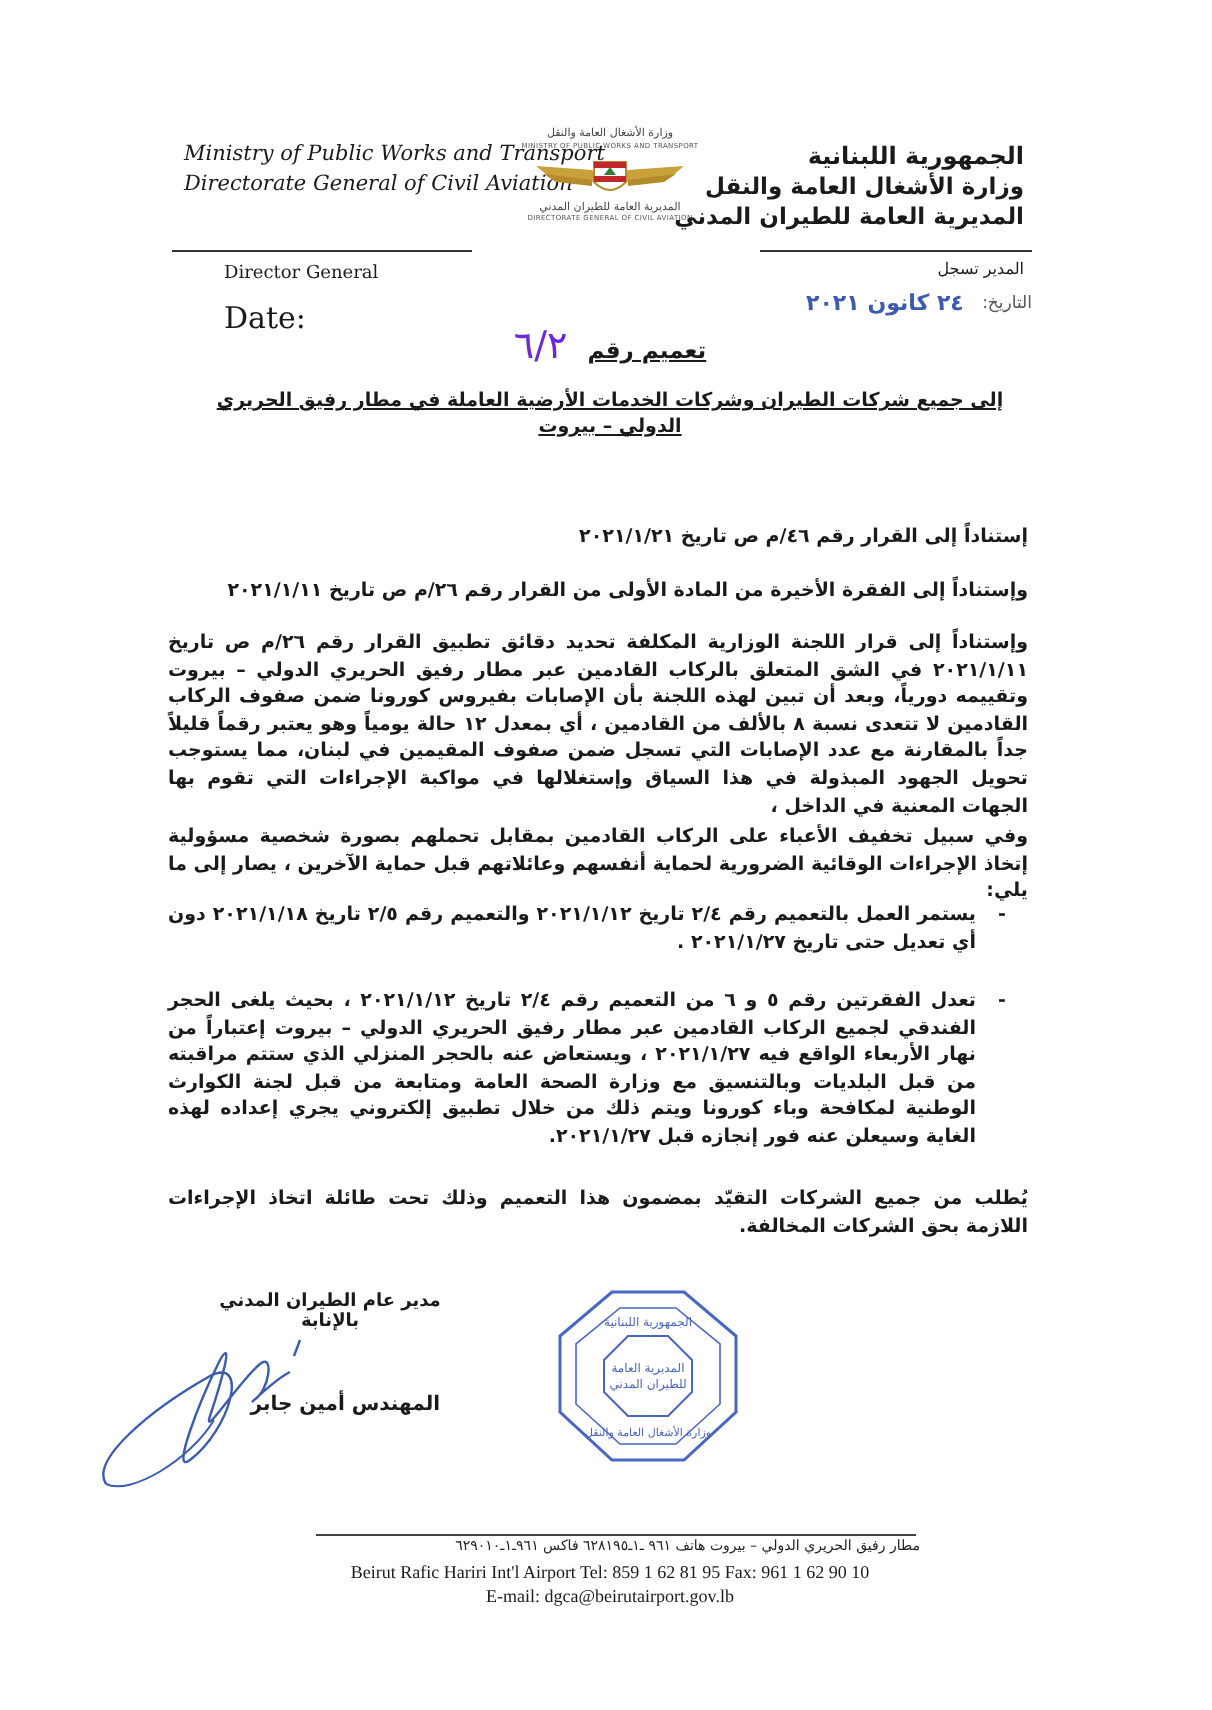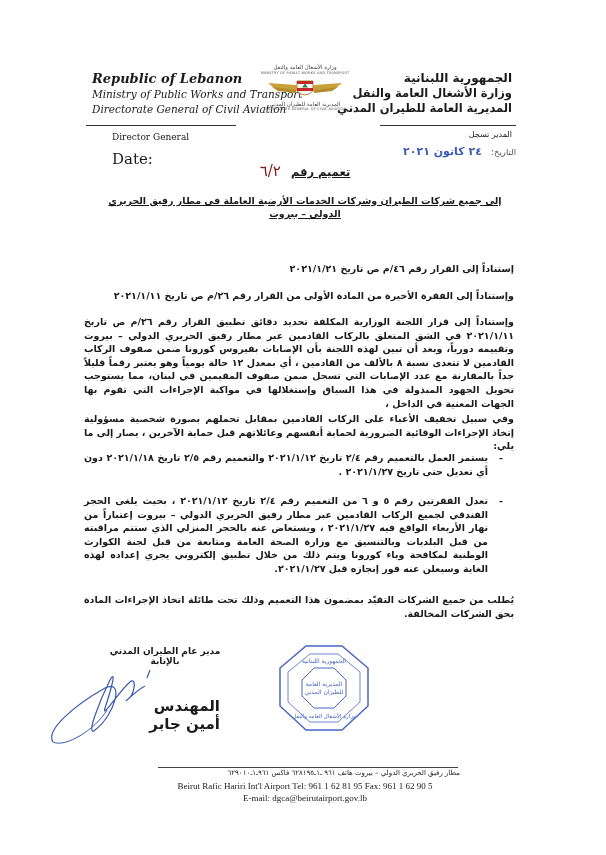--- a/index.html
+++ b/index.html
@@ -17,46 +17,45 @@
   .logo .cap { font-size:5.5px; line-height:1.2; color:#444; }
   .logo .capen { font-size:3.5px; letter-spacing:0.2px; color:#555; }
   .wings { margin:2px auto; width:78px; height:22px; position:relative; }
   .dg-en { left:92px; top:132px; font-family:"DejaVu Serif", serif; font-size:9px;margin-left:20px; }
   .date-en { left:96px; top:150px; font-family:"DejaVu Serif", serif; font-size:15px;margin-left:16px; }
   .dg-ar { right:94px; top:130px; font-size:8px; direction:rtl; }
   .date-ar { right:90px; top:147px; font-size:8.5px; direction:rtl; color:#555; }
   .date-hw { left:403px; top:145px; font-size:11px; color:#3b5bb0; font-weight:bold; direction:rtl; }
   .circ-title { left:220px; top:162px; width:170px; text-align:center; direction:rtl; font-size:11.5px; font-weight:bold; }
   .circ-title .lbl { text-decoration:underline; }
-  .circ-title .num { color:#7f1d1d; font-size:15px; font-weight:normal; margin-right:6px; }
+  .circ-title .num { color:#6d28d9; font-size:19px; font-weight:normal; margin-right:6px; }
   .body-text { direction:rtl; text-align:justify; font-size:9.5px; font-weight:bold; line-height:13.6px; }
   .addressee { left:100px; top:194px; width:410px; text-align:center; direction:rtl; font-size:9.5px; font-weight:bold; line-height:13px;text-decoration:underline; }
   .p1 { right:92px; top:262px; width:420px; }
   .p2 { right:92px; top:289px; width:420px; }
   .p3 { right:92px; top:315px; width:430px; }
   .p4 { right:92px; top:412px; width:430px; }
   .b1 { right:92px; top:451px; width:430px; }
   .b2 { right:92px; top:494px; width:430px; }
   .p5 { right:92px; top:593px; width:430px; }
   .bullet-wrap { display:flex; flex-direction:row; direction:rtl; }
   .bullet-dash { width:26px; flex:none; text-align:center; }
   .sig-title { left:95px; top:646px; width:140px; text-align:center; direction:rtl; font-size:9px; font-weight:bold; }
-  .sig-name { left:120px; top:697px; width:100px; text-align:right; direction:rtl; font-size:15px; font-weight:bold; }
+  .sig-name { left:120px; top:697px; width:100px; text-align:right; direction:rtl; font-size:10px; font-weight:bold; }
   .signature { left:45px; top:660px; }
   .stamp { left:276px; top:644px; }
   .footer-rule { left:158px; top:767px; width:300px; border-top:1px solid #444; }
   .footer-ar { left:150px; top:769px; width:310px; text-align:right; direction:rtl; font-size:7px; color:#222; }
   .footer-en1 { left:130px; top:781px; width:350px; text-align:center; font-family:"Liberation Serif", serif; font-size:9px; }
   .footer-en2 { left:130px; top:793px; width:350px; text-align:center; font-family:"Liberation Serif", serif; font-size:9px; }
 </style>
 </head>
 <body>
 
 <div class="abs en-head">
-  <div class="l1">Republic of Lebanon</div>
   <div class="l2">Ministry of Public Works and Transport</div>
   <div class="l3">Directorate General of Civil Aviation</div>
 </div>
 <div class="abs rule-left"></div>
 
 <div class="abs logo">
   <div class="cap">وزارة الأشغال العامة والنقل</div>
   <div class="capen">MINISTRY OF PUBLIC WORKS AND TRANSPORT</div>
   <div class="wings">
     <svg width="78" height="24" viewBox="0 0 78 24">
@@ -103,21 +102,21 @@
 
 <div class="abs body-text b1 bullet-wrap">
   <span class="bullet-dash">-</span>
   <span>يستمر العمل بالتعميم رقم ٢/٤ تاريخ ٢٠٢١/١/١٢ والتعميم رقم ٢/٥ تاريخ ٢٠٢١/١/١٨ دون أي تعديل حتى تاريخ ٢٠٢١/١/٢٧ .</span>
 </div>
 <div class="abs body-text b2 bullet-wrap">
   <span class="bullet-dash">-</span>
   <span>تعدل الفقرتين رقم ٥ و ٦ من التعميم رقم ٢/٤ تاريخ ٢٠٢١/١/١٢ ، بحيث يلغى الحجر الفندقي لجميع الركاب القادمين عبر مطار رفيق الحريري الدولي – بيروت إعتباراً من نهار الأربعاء الواقع فيه ٢٠٢١/١/٢٧ ، ويستعاض عنه بالحجر المنزلي الذي ستتم مراقبته من قبل البلديات وبالتنسيق مع وزارة الصحة العامة ومتابعة من قبل لجنة الكوارث الوطنية لمكافحة وباء كورونا ويتم ذلك من خلال تطبيق إلكتروني يجري إعداده لهذه الغاية وسيعلن عنه فور إنجازه قبل ٢٠٢١/١/٢٧.</span>
 </div>
 
-<div class="abs body-text p5">يُطلب من جميع الشركات التقيّد بمضمون هذا التعميم وذلك تحت طائلة اتخاذ الإجراءات المادة بحق الشركات المخالفة.</div>
+<div class="abs body-text p5">يُطلب من جميع الشركات التقيّد بمضمون هذا التعميم وذلك تحت طائلة اتخاذ الإجراءات اللازمة بحق الشركات المخالفة.</div>
 
 <div class="abs sig-title">مدير عام الطيران المدني بالإنابة</div>
 <div class="abs signature">
   <svg width="120" height="90" viewBox="0 0 120 90">
     <path d="M8 82 C0 70 30 45 60 28 C80 18 70 55 50 70 C40 78 55 40 65 20 C72 8 66 30 60 48 C56 60 75 30 85 22 C92 16 90 35 82 40 C78 44 92 30 100 26 M105 10 L102 18" fill="none" stroke="#3b5bb0" stroke-width="1.2"></path>
     <path d="M8 82 C20 88 50 70 62 50" fill="none" stroke="#3b5bb0" stroke-width="1"></path>
   </svg>
 </div>
 <div class="abs sig-name">المهندس أمين جابر</div>
 
@@ -128,14 +127,14 @@
     <polygon points="38,24 58,24 70,36 70,52 58,64 38,64 26,52 26,36" fill="none" stroke="#4a66c4" stroke-width="1"></polygon>
     <text x="48" y="42" font-size="6" fill="#4a66c4" text-anchor="middle" font-family="DejaVu Sans, sans-serif">المديرية العامة</text>
     <text x="48" y="50" font-size="6" fill="#4a66c4" text-anchor="middle" font-family="DejaVu Sans, sans-serif">للطيران المدني</text>
     <text x="48" y="19" font-size="6" fill="#4a66c4" text-anchor="middle" font-family="DejaVu Sans, sans-serif">الجمهورية اللبنانية</text>
     <text x="48" y="74" font-size="5.5" fill="#4a66c4" text-anchor="middle" font-family="DejaVu Sans, sans-serif">وزارة الأشغال العامة والنقل</text>
   </svg>
 </div>
 
 <div class="abs footer-rule"></div>
 <div class="abs footer-ar">مطار رفيق الحريري الدولي – بيروت   هاتف ٩٦١ ـ١ـ٦٢٨١٩٥   فاكس ٩٦١ـ١ـ٦٢٩٠١٠</div>
-<div class="abs footer-en1">Beirut Rafic Hariri Int'l Airport Tel: 961 1 62 81 95 Fax: 961 1 62 90 5</div>
+<div class="abs footer-en1">Beirut Rafic Hariri Int'l Airport Tel: 859 1 62 81 95 Fax: 961 1 62 90 10</div>
 <div class="abs footer-en2">E-mail: dgca@beirutairport.gov.lb</div>
 
 </body></html>

